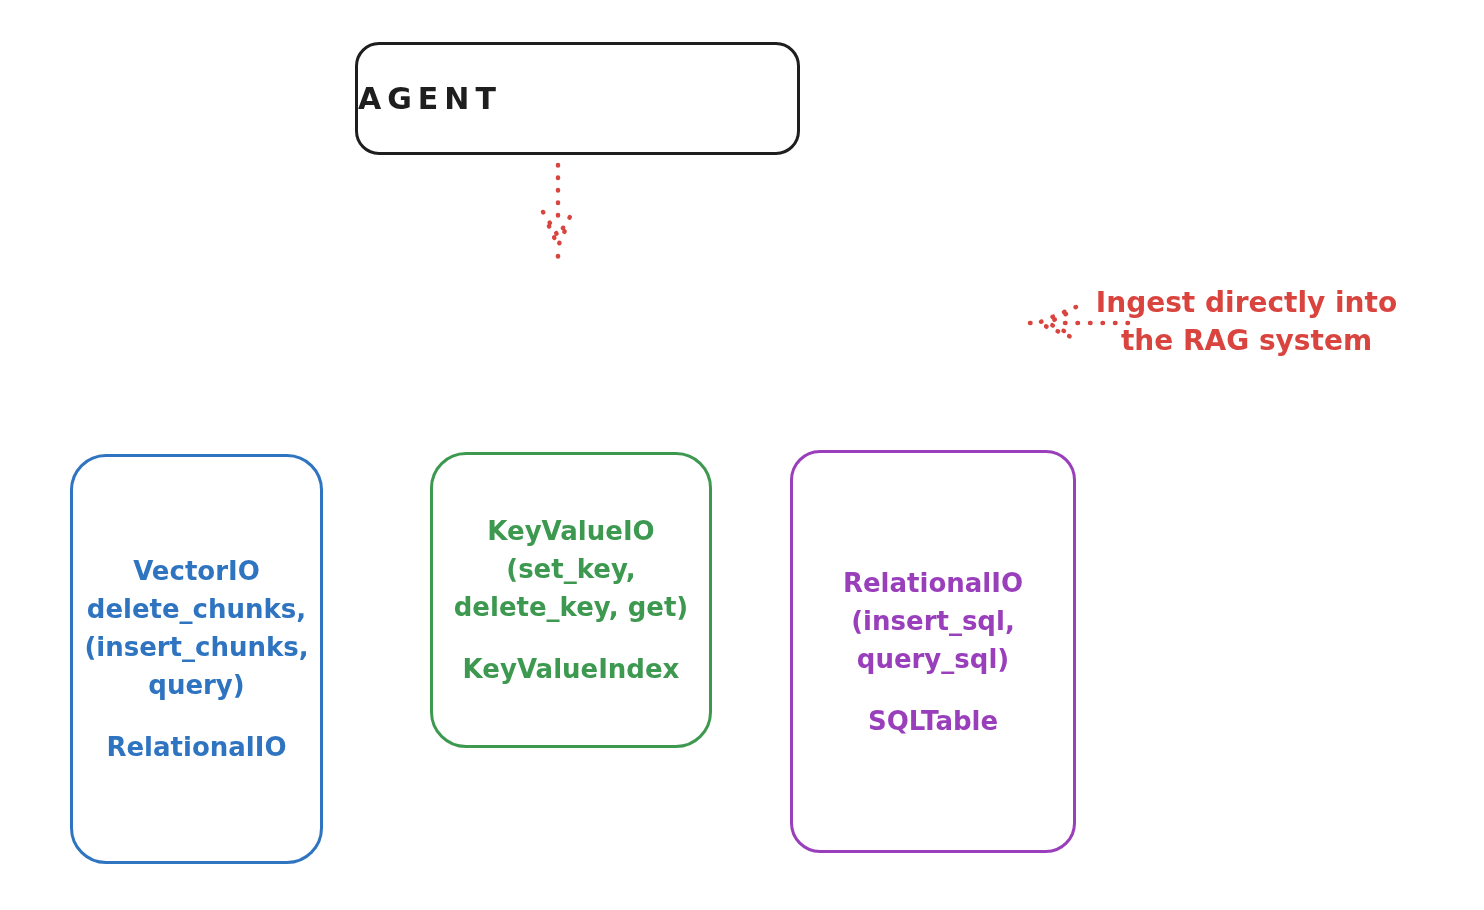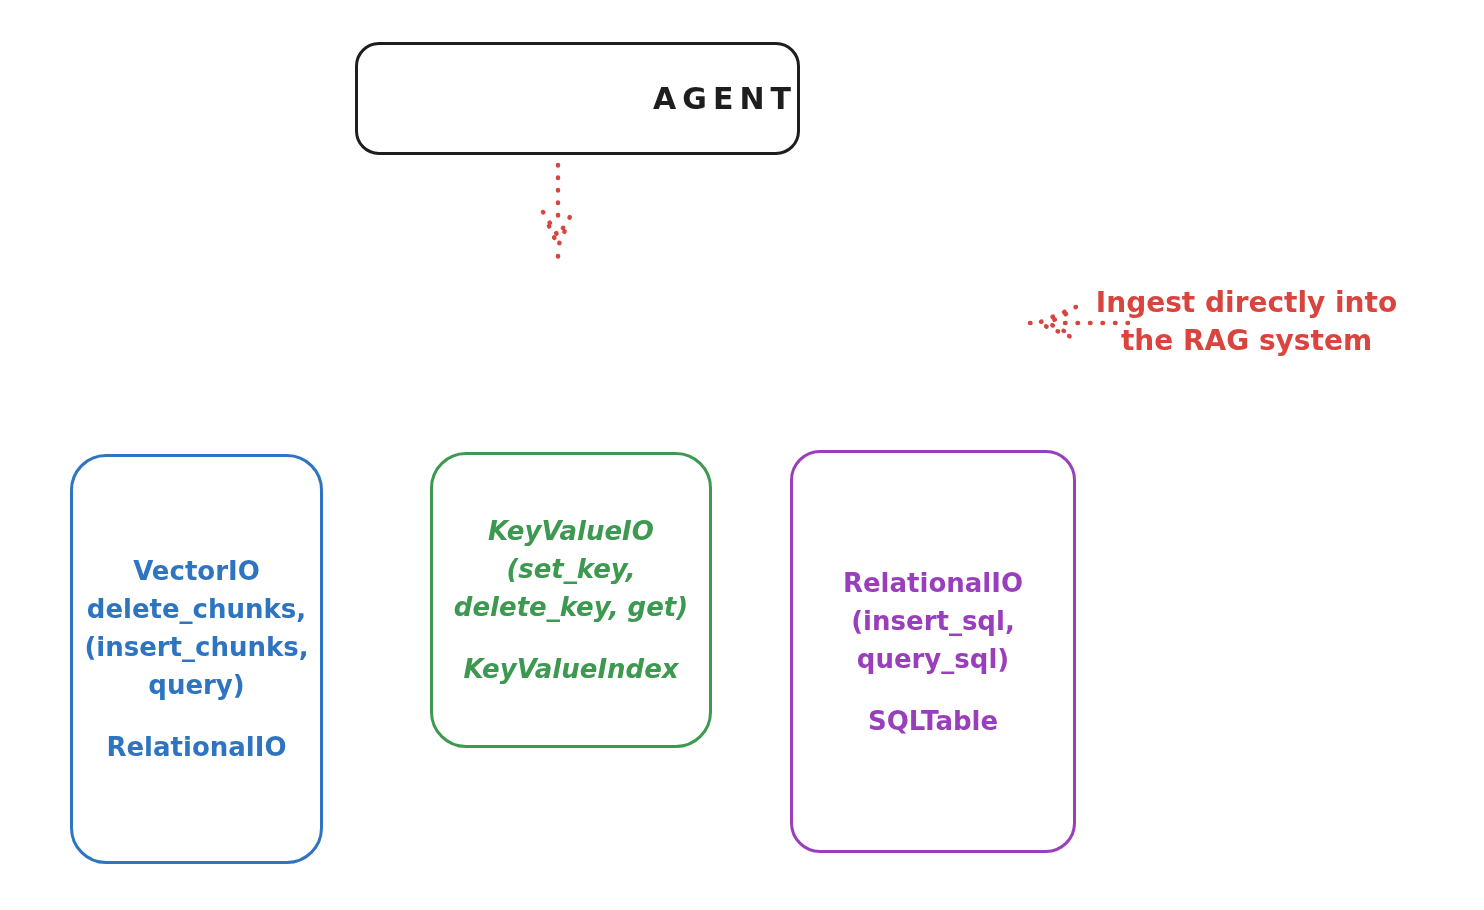--- a/index.html
+++ b/index.html
@@ -8,21 +8,21 @@
     position:relative;
     width:1484px;height:910px;
     background:#ffffff;
     overflow:hidden;
   }
   .node{
     position:absolute;
     border:3.5px solid #1e1e1e;
     border-radius:24px;
     background:#ffffff;
-    display:flex;align-items:center;justify-content:flex-end;
+    display:flex;align-items:center;justify-content:flex-start;
     color:#1e1e1e;
     box-sizing:border-box;
   }
   .agent-box{
     left:355px;top:42px;width:445px;height:113px;
     font-size:30px;font-weight:700;letter-spacing:6px;
   }
   .rag-box{
     left:157px;top:272px;width:823px;height:122px;
     font-size:31px;font-weight:600;letter-spacing:1px;
@@ -33,21 +33,21 @@
     border-radius:36px;
     background:#ffffff;
     color:var(--c,#1e1e1e);
     display:flex;flex-direction:column;align-items:center;justify-content:center;
     text-align:center;
     box-sizing:border-box;
     font-size:26px;font-weight:600;line-height:38px;
   }
   .io-box .io-index{margin-top:24px;}
   .io-vector{left:70px;top:454px;width:253px;height:410px;}
-  .io-keyvalue{left:430px;top:452px;width:282px;height:296px;font-style:italic;}
+  .io-keyvalue{left:430px;top:452px;width:282px;height:296px;}
   .io-relational{left:790px;top:450px;width:286px;height:403px;border-radius:30px;}
   .io-line{display:block;}
   .arrow{position:absolute;}
   .arrow-down{left:536px;top:160px;}
   .arrow-left{left:1024px;top:300px;}
   .annotation{
     position:absolute;
     left:1074px;top:284px;width:345px;
     text-align:center;
     color:#d9443e;

